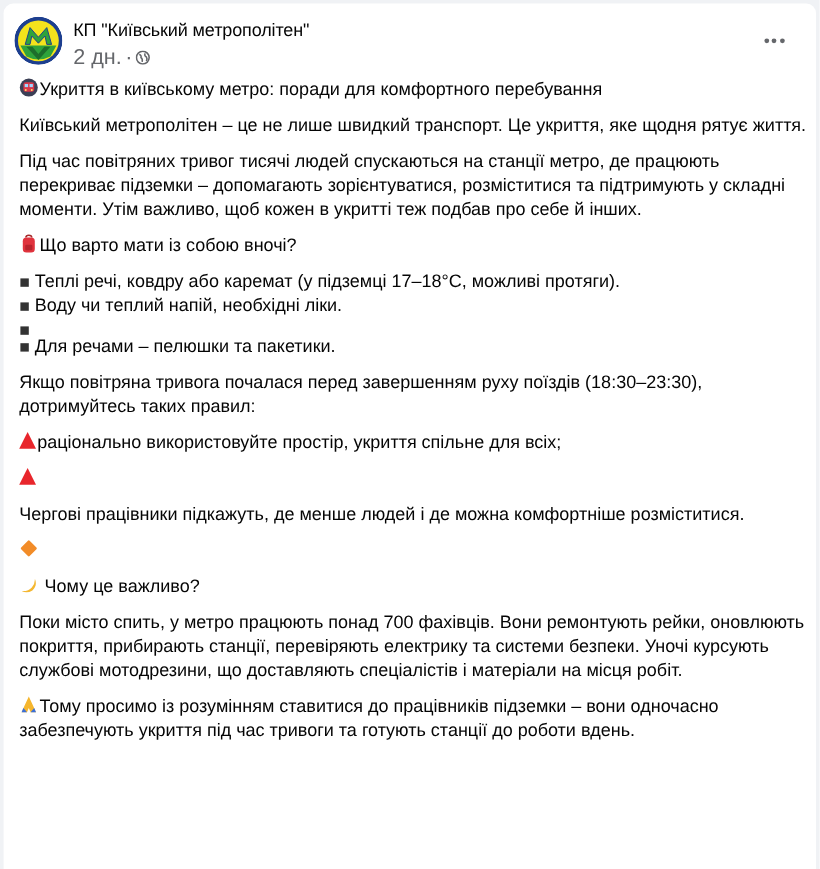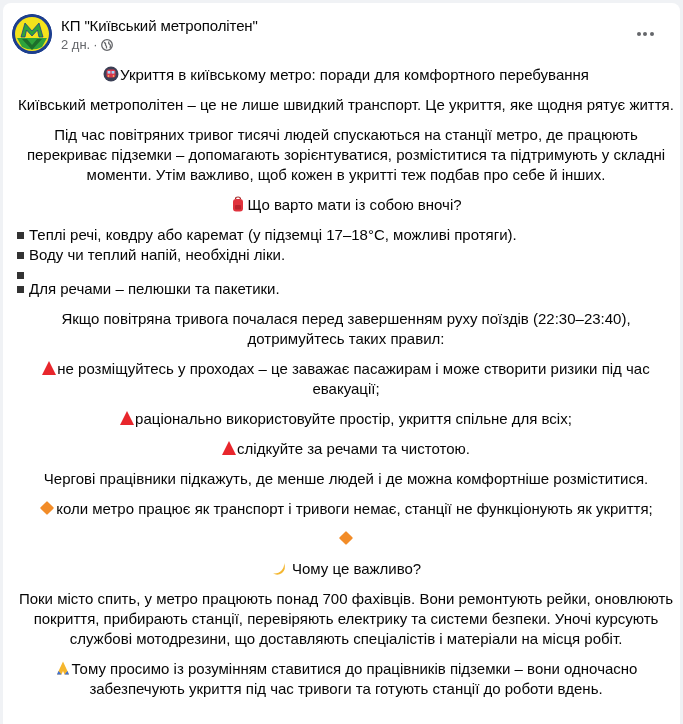--- a/index.html
+++ b/index.html
@@ -28,40 +28,40 @@
     overflow: hidden;
   }
   .author {
     position: absolute; left: 49px; top: 3px;
     font-size: 15px; font-weight: normal;
     color: #050505;
     letter-spacing: -0.1px;
   }
   .meta {
     position: absolute; left: 49px; top: 23px;
-    font-size: 13px; color: #65676b;
+    font-size: 18px; color: #65676b;
     display: flex; align-items: center; gap: 3px;
   }
   .globe { width: 12px; height: 12px; display: inline-block; }
   .more {
     position: absolute; right: 14px; top: 10px;
     width: 26px; height: 20px;
     display: flex; align-items: center; justify-content: center; gap: 2.5px;
     cursor: pointer;
   }
   .more span { width: 4px; height: 4px; background: #65676b; border-radius: 50%; display: block; }
 
   .body {
     position: absolute; left: 13px; top: 62px;
     width: 660px;
     font-size: 15px;
     line-height: 20px;
     color: #050505;
   }
-  .p { margin-bottom: 10px; text-align: center; }
+  .p { margin-bottom: 10px; }
   .li { display: flex; align-items: flex-start; line-height: 20px; }
   .sq { width: 7px; height: 7px; background: #333; display: inline-block; margin: 7px 5px 0 1px; flex-shrink: 0; }
   .list { margin-bottom: 10px; }
   .emo { display: inline-block; width: 16px; height: 16px; vertical-align: -2px; margin-right: 1px; }
   .tri { display: inline-block; width: 0; height: 0;
     border-left: 7.5px solid transparent; border-right: 7.5px solid transparent;
     border-bottom: 14px solid #e8262c; vertical-align: -1px; margin-right: 1px; }
   .dia { display: inline-block; width: 10px; height: 10px; background: #f28c28;
     transform: rotate(45deg); margin: 0 4px 1px 3px; vertical-align: 0px; border-radius: 1px; }
 </style>
@@ -130,29 +130,27 @@
         </div>
       <div class="li">
           <span class="sq"></span>
         </div>
       <div class="li">
           <span class="sq"></span>
           <span>Для речами – пелюшки та пакетики.</span>
         </div>
     </div>
 
-    <div class="p">Якщо повітряна тривога почалася перед завершенням руху поїздів (22:30–23:40), дотримуйтесь таких правил:</div>
+    <div class="p">Якщо повітряна тривога почалася перед завершенням руху поїздів (18:30–23:30), дотримуйтесь таких правил:</div>
 
-    <div class="p"><span class="tri"></span><span>не розміщуйтесь у проходах – це заважає пасажирам і може створити ризики під час евакуації;</span></div>
     <div class="p"><span class="tri"></span><span>раціонально використовуйте простір, укриття спільне для всіх;</span></div>
-    <div class="p"><span class="tri"></span><span>слідкуйте за речами та чистотою.</span></div>
+    <div class="p"><span class="tri"></span></div>
 
     <div class="p">Чергові працівники підкажуть, де менше людей і де можна комфортніше розміститися.</div>
 
-    <div class="p"><span class="dia"></span><span>коли метро працює як транспорт і тривоги немає, станції не функціонують як укриття;</span></div>
     <div class="p"><span class="dia"></span></div>
 
     <div class="p">
       <svg class="emo" viewBox="0 0 16 16">
         <path d="M13 3 Q15.5 9 11 13 Q6.5 16 2 13.5 Q7.5 14 10.5 10.5 Q13.5 7 13 3 Z" fill="#f4b731"></path>
       </svg><span> Чому це важливо?</span>
     </div>
 
     <div class="p">Поки місто спить, у метро працюють понад 700 фахівців. Вони ремонтують рейки, оновлюють покриття, прибирають станції, перевіряють електрику та системи безпеки. Уночі курсують службові мотодрезини, що доставляють спеціалістів і матеріали на місця робіт.</div>
 

